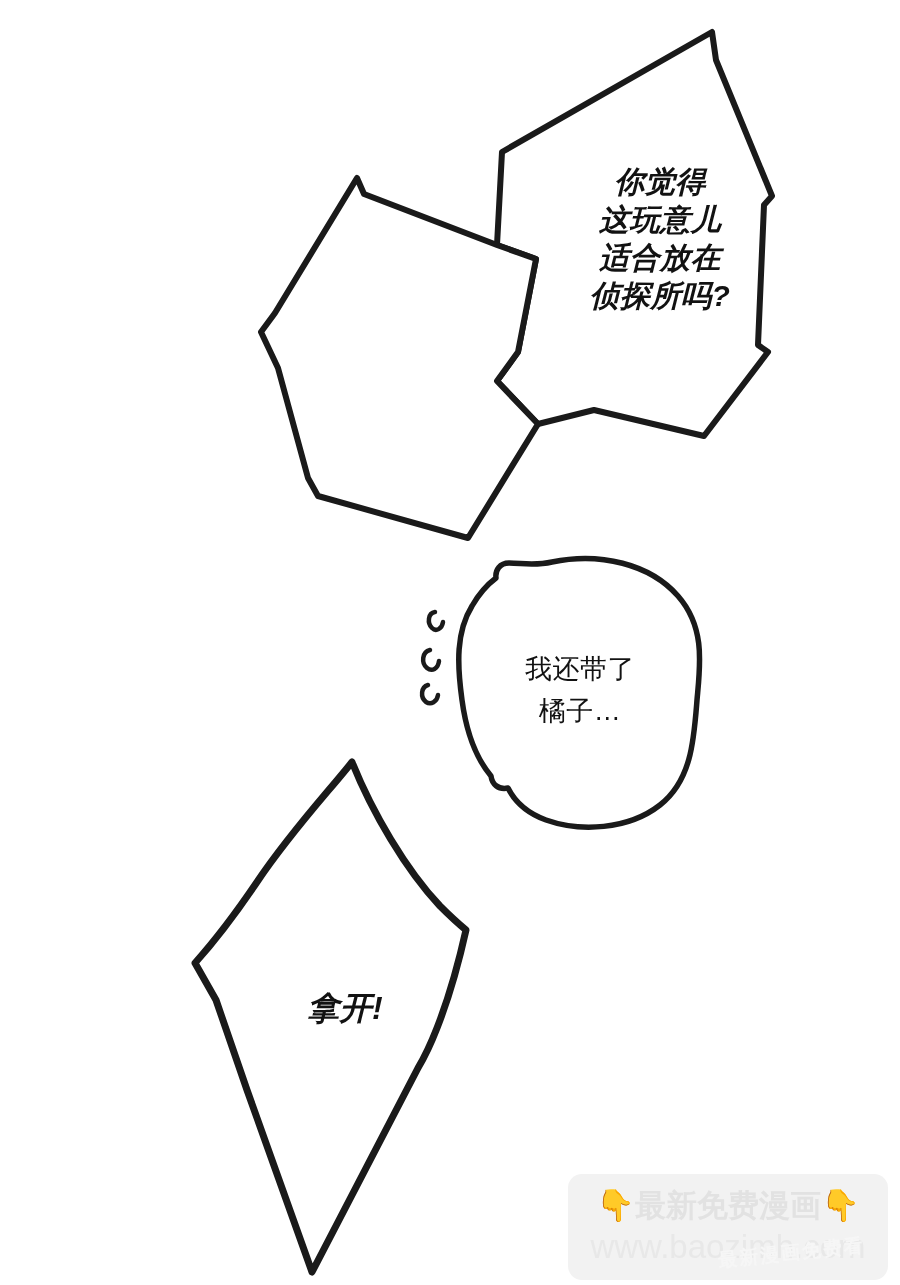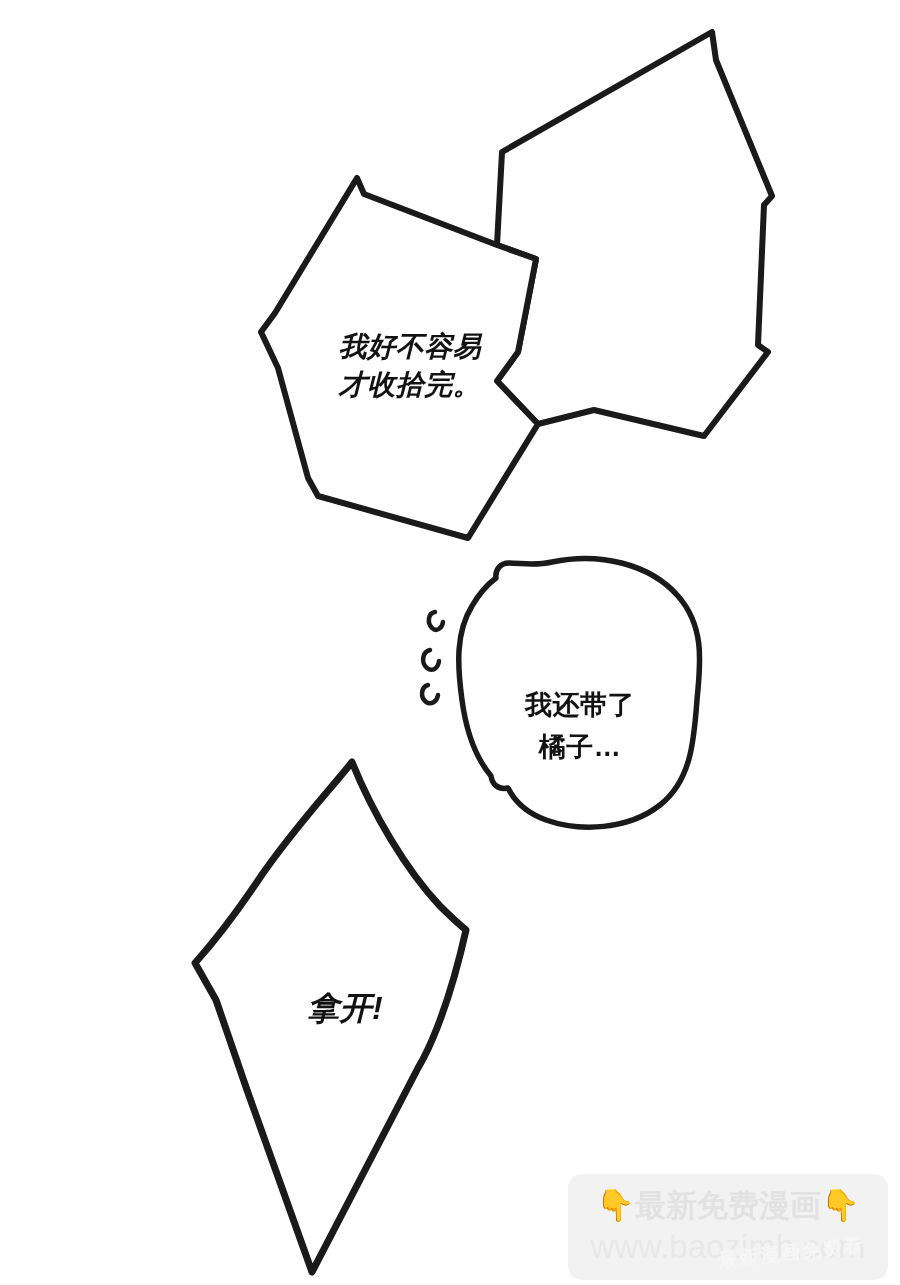--- a/index.html
+++ b/index.html
@@ -42,23 +42,22 @@
     position: absolute;
     color: #121212;
     white-space: pre-line;
     letter-spacing: 0.5px;
   }
   .t-bold-italic {
     font-weight: 700;
     font-style: italic;
   }
   .t-regular {
-    font-weight: 700;
+    font-weight: 400;
     font-style: normal;
-    margin-top: 36px;
   }
 
   #text-question {
     left: 570px;
     top: 163px;
     width: 180px;
     font-size: 30px;
     line-height: 38px;
     text-align: center;
   }
@@ -201,23 +200,25 @@
              C 430,1046 424,1058 418,1068
              L 312,1272
              L 247,1090
              L 216,1000
              L 195,963
              C 212,944 234,916 257,882
              C 292,830 330,790 352,762
              Z"></path>
   </svg>
 
-
-  <div class="balloon-text t-bold-italic" id="text-tidy">我好不容易
-才收拾完。</div>
+  <div class="balloon-text t-bold-italic" id="text-question">你觉得
+这玩意儿
+适合放在
+侦探所吗?</div>
+
 
   <div class="balloon-text t-regular" id="text-oranges">我还带了
 橘子…</div>
 
   <div class="balloon-text t-bold-italic" id="text-takeaway">拿开!</div>
 
   <div id="watermark">
     <div id="watermark-line1">
       <span class="hand">👇</span><span>最新免费漫画</span><span class="hand">👇</span>
     </div>

